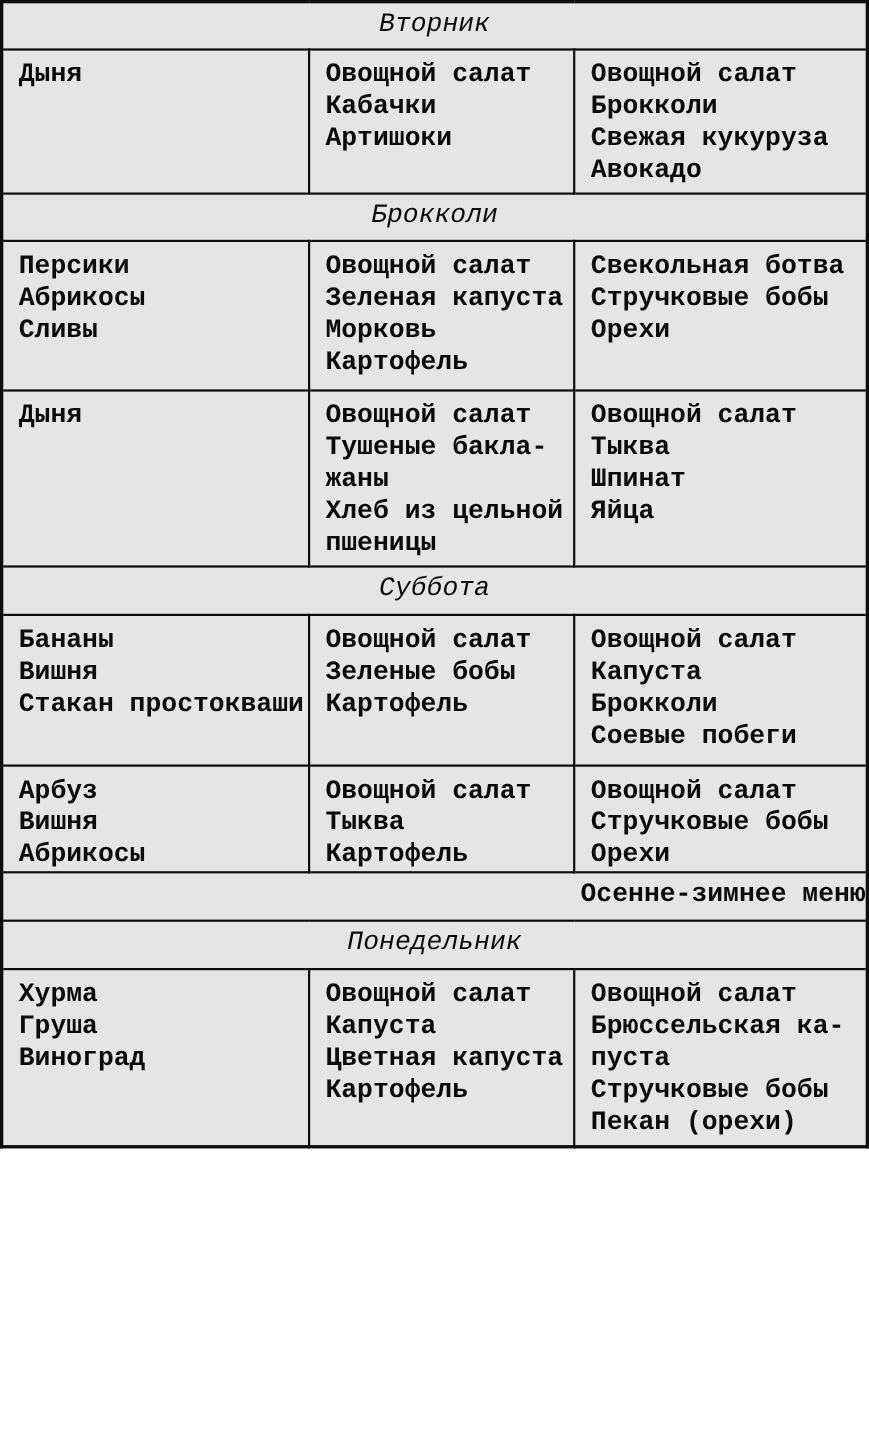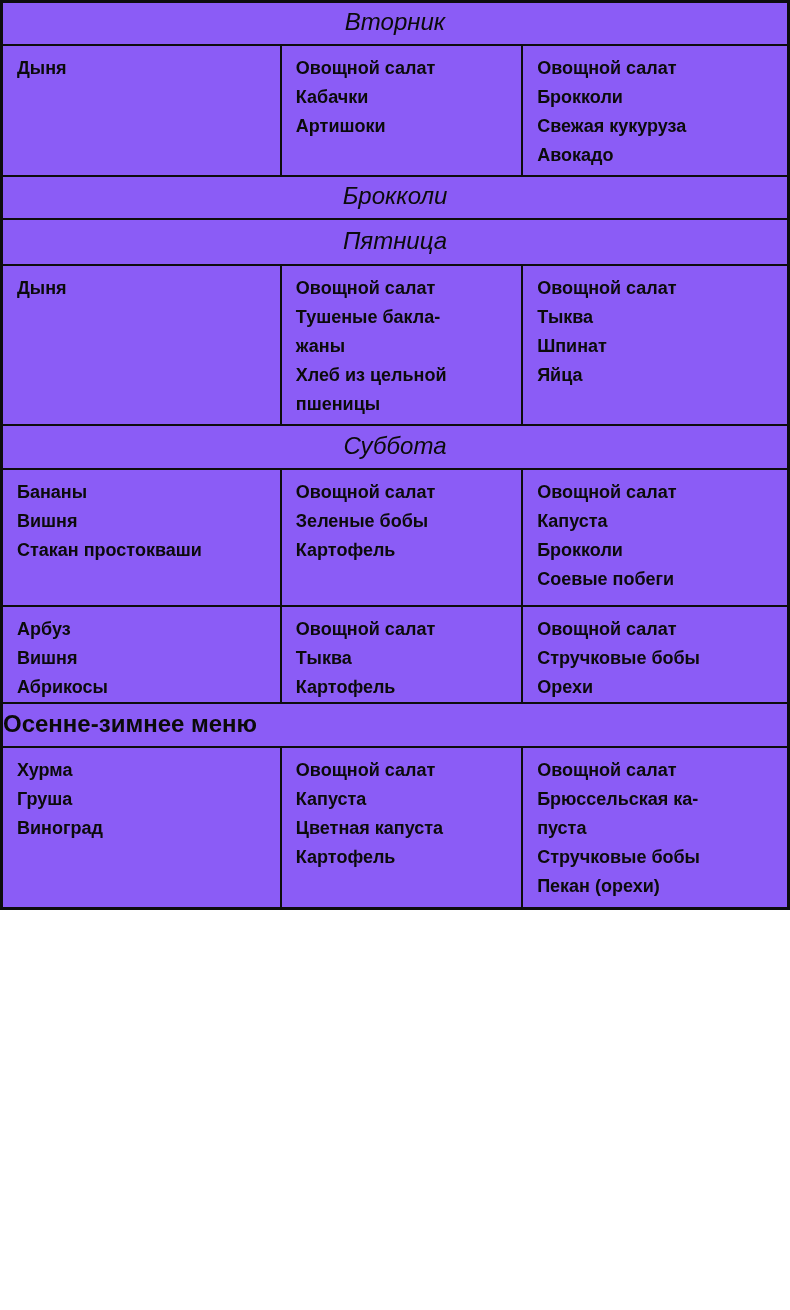--- a/index.html
+++ b/index.html
@@ -8,46 +8,46 @@
     height: 1310px;
     background: #ffffff;
     box-sizing: border-box;
     overflow: hidden;
   }
   table.menu {
     border-collapse: collapse;
     table-layout: fixed;
     width: 790px;
     border: 3px solid #0d0d0d;
-    font-family: Liberation Sans, sans-serif;
+    font-family: Liberation Mono, monospace;
     color: #0b0b0b;
-    background: #8b5cf6;
+    background: #e5e5e5;
   }
   table.menu col.c1 { width: 279px; }
   table.menu col.c2 { width: 241px; }
   table.menu col.c3 { width: 266px; }
   table.menu td { border: 2px solid #0d0d0d; box-sizing: border-box; }
   td.day-header {
     text-align: center;
     vertical-align: middle;
     font-style: italic;
     font-size: 24px;
     padding: 2px 0 4px 0;
   }
   td.season-title {
-    text-align: left;
+    text-align: right;
     vertical-align: middle;
     font-weight: bold;
     font-size: 24px;
     padding: 2px 0 4px 0;
   }
   td.meal-cell {
     vertical-align: top;
     font-weight: bold;
-    font-size: 18px;
+    font-size: 24px;
     line-height: 29px;
     padding: 8px 8px 0 14px;
     white-space: pre;
     overflow: hidden;
   }
 </style>
 </head>
 <body>
 
 <div class="page">
@@ -70,24 +70,33 @@
         <td class="meal-cell">Овощной салат
 Брокколи
 Свежая кукуруза
 Авокадо</td>
       </tr>
 
 
       <tr style="height:43px">
         <td colspan="3" class="day-header">Брокколи</td>
       </tr>
+      <tr style="height:136px">
+        <td class="meal-cell">Персики
+Абрикосы
+Сливы</td>
+        <td class="meal-cell">Овощной салат
+Зеленая капуста
+Морковь
+Картофель</td>
+        <td class="meal-cell">Свекольная ботва
+Стручковые бобы
+Орехи</td>
+      </tr>
 
-      <tr style="height:46px">
-        <td colspan="3" class="day-header">Пятница</td>
-      </tr>
       <tr style="height:160px">
         <td class="meal-cell">Дыня</td>
         <td class="meal-cell">Овощной салат
 Тушеные бакла-
 жаны
 Хлеб из цельной
 пшеницы</td>
         <td class="meal-cell">Овощной салат
 Тыква
 Шпинат
@@ -119,20 +128,23 @@
 Картофель</td>
         <td class="meal-cell">Овощной салат
 Стручковые бобы
 Орехи</td>
       </tr>
 
       <tr style="height:44px">
         <td colspan="3" class="season-title">Осенне-зимнее меню</td>
       </tr>
 
+      <tr style="height:44px">
+        <td colspan="3" class="day-header">Понедельник</td>
+      </tr>
       <tr style="height:162px">
         <td class="meal-cell">Хурма
 Груша
 Виноград</td>
         <td class="meal-cell">Овощной салат
 Капуста
 Цветная капуста
 Картофель</td>
         <td class="meal-cell">Овощной салат
 Брюссельская ка-

